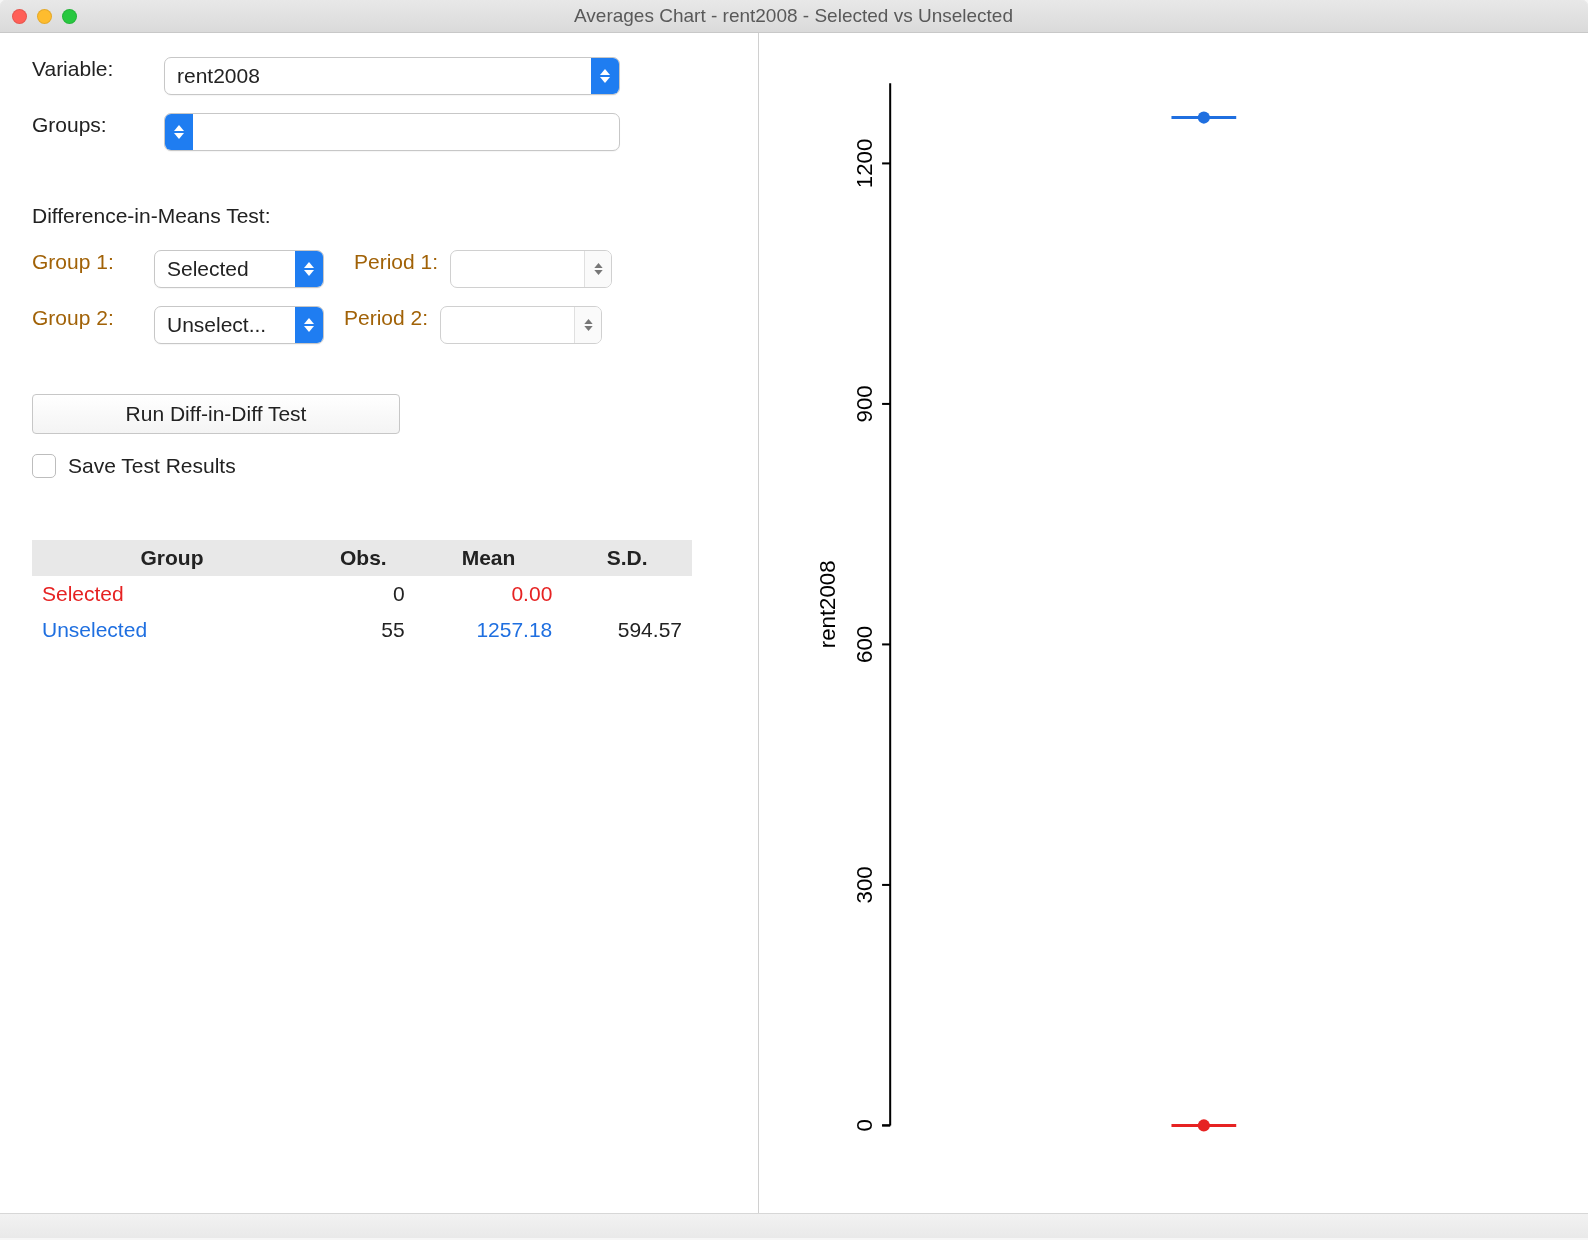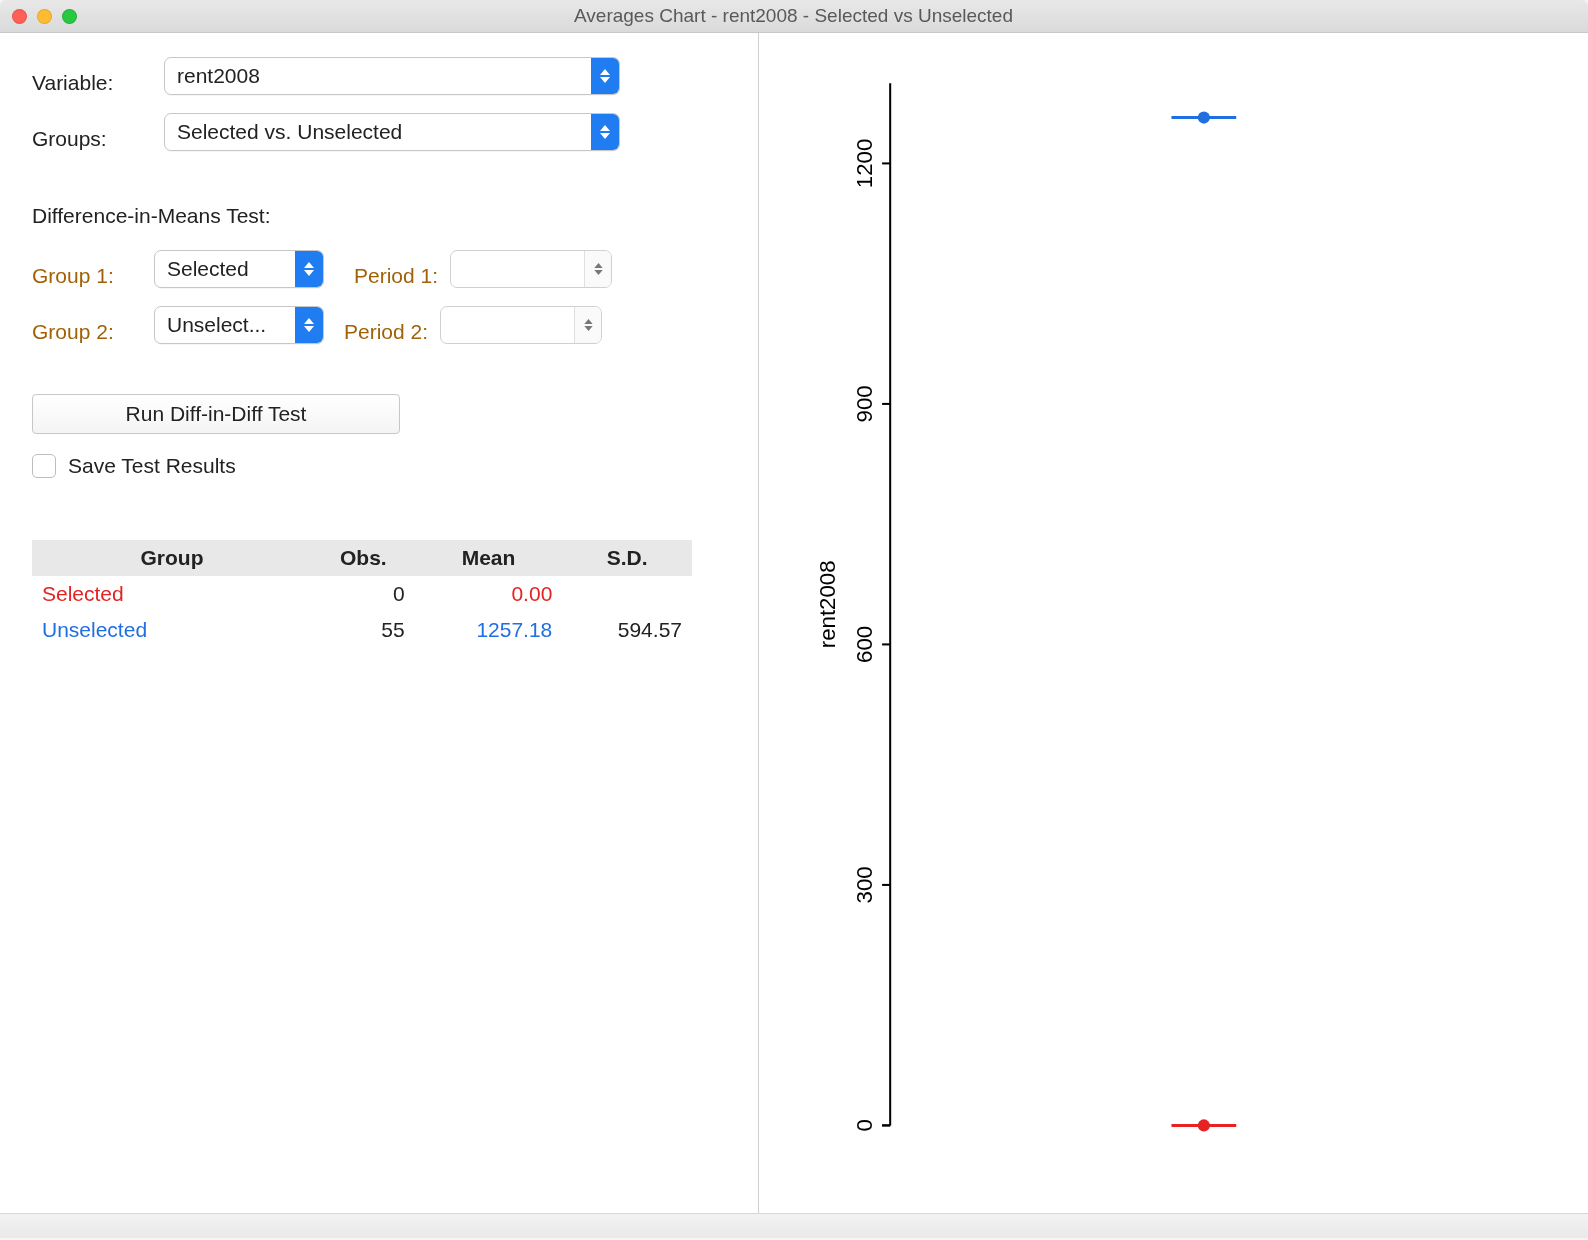--- a/index.html
+++ b/index.html
@@ -61,21 +61,21 @@
     background: #d0d0d0;
     height: 100%;
   }
   .right-pane {
     flex: 1;
     position: relative;
   }
 
   .row {
     display: flex;
-    align-items: flex-end;
+    align-items: flex-start;
     margin-bottom: 18px;
     gap: 12px;
   }
   .label {
     width: 120px;
     color: #222;
   }
   .label-narrow {
     color: #a16207;
   }
@@ -243,21 +243,20 @@
             <svg viewBox="0 0 10 6">
                 <path d="M0 0 L5 6 L10 0 Z" fill="#fff"></path>
               </svg>
           </div>
         </div>
       </div>
 
       <div class="row">
         <div class="label">Groups:</div>
         <div class="select wide">
-          <div class="value">Selected vs. Unselected</div>
           <div class="arrows">
             <svg viewBox="0 0 10 6">
                 <path d="M0 6 L5 0 L10 6 Z" fill="#fff"></path>
               </svg>
             <svg viewBox="0 0 10 6">
                 <path d="M0 0 L5 6 L10 0 Z" fill="#fff"></path>
               </svg>
           </div>
         </div>
       </div>

